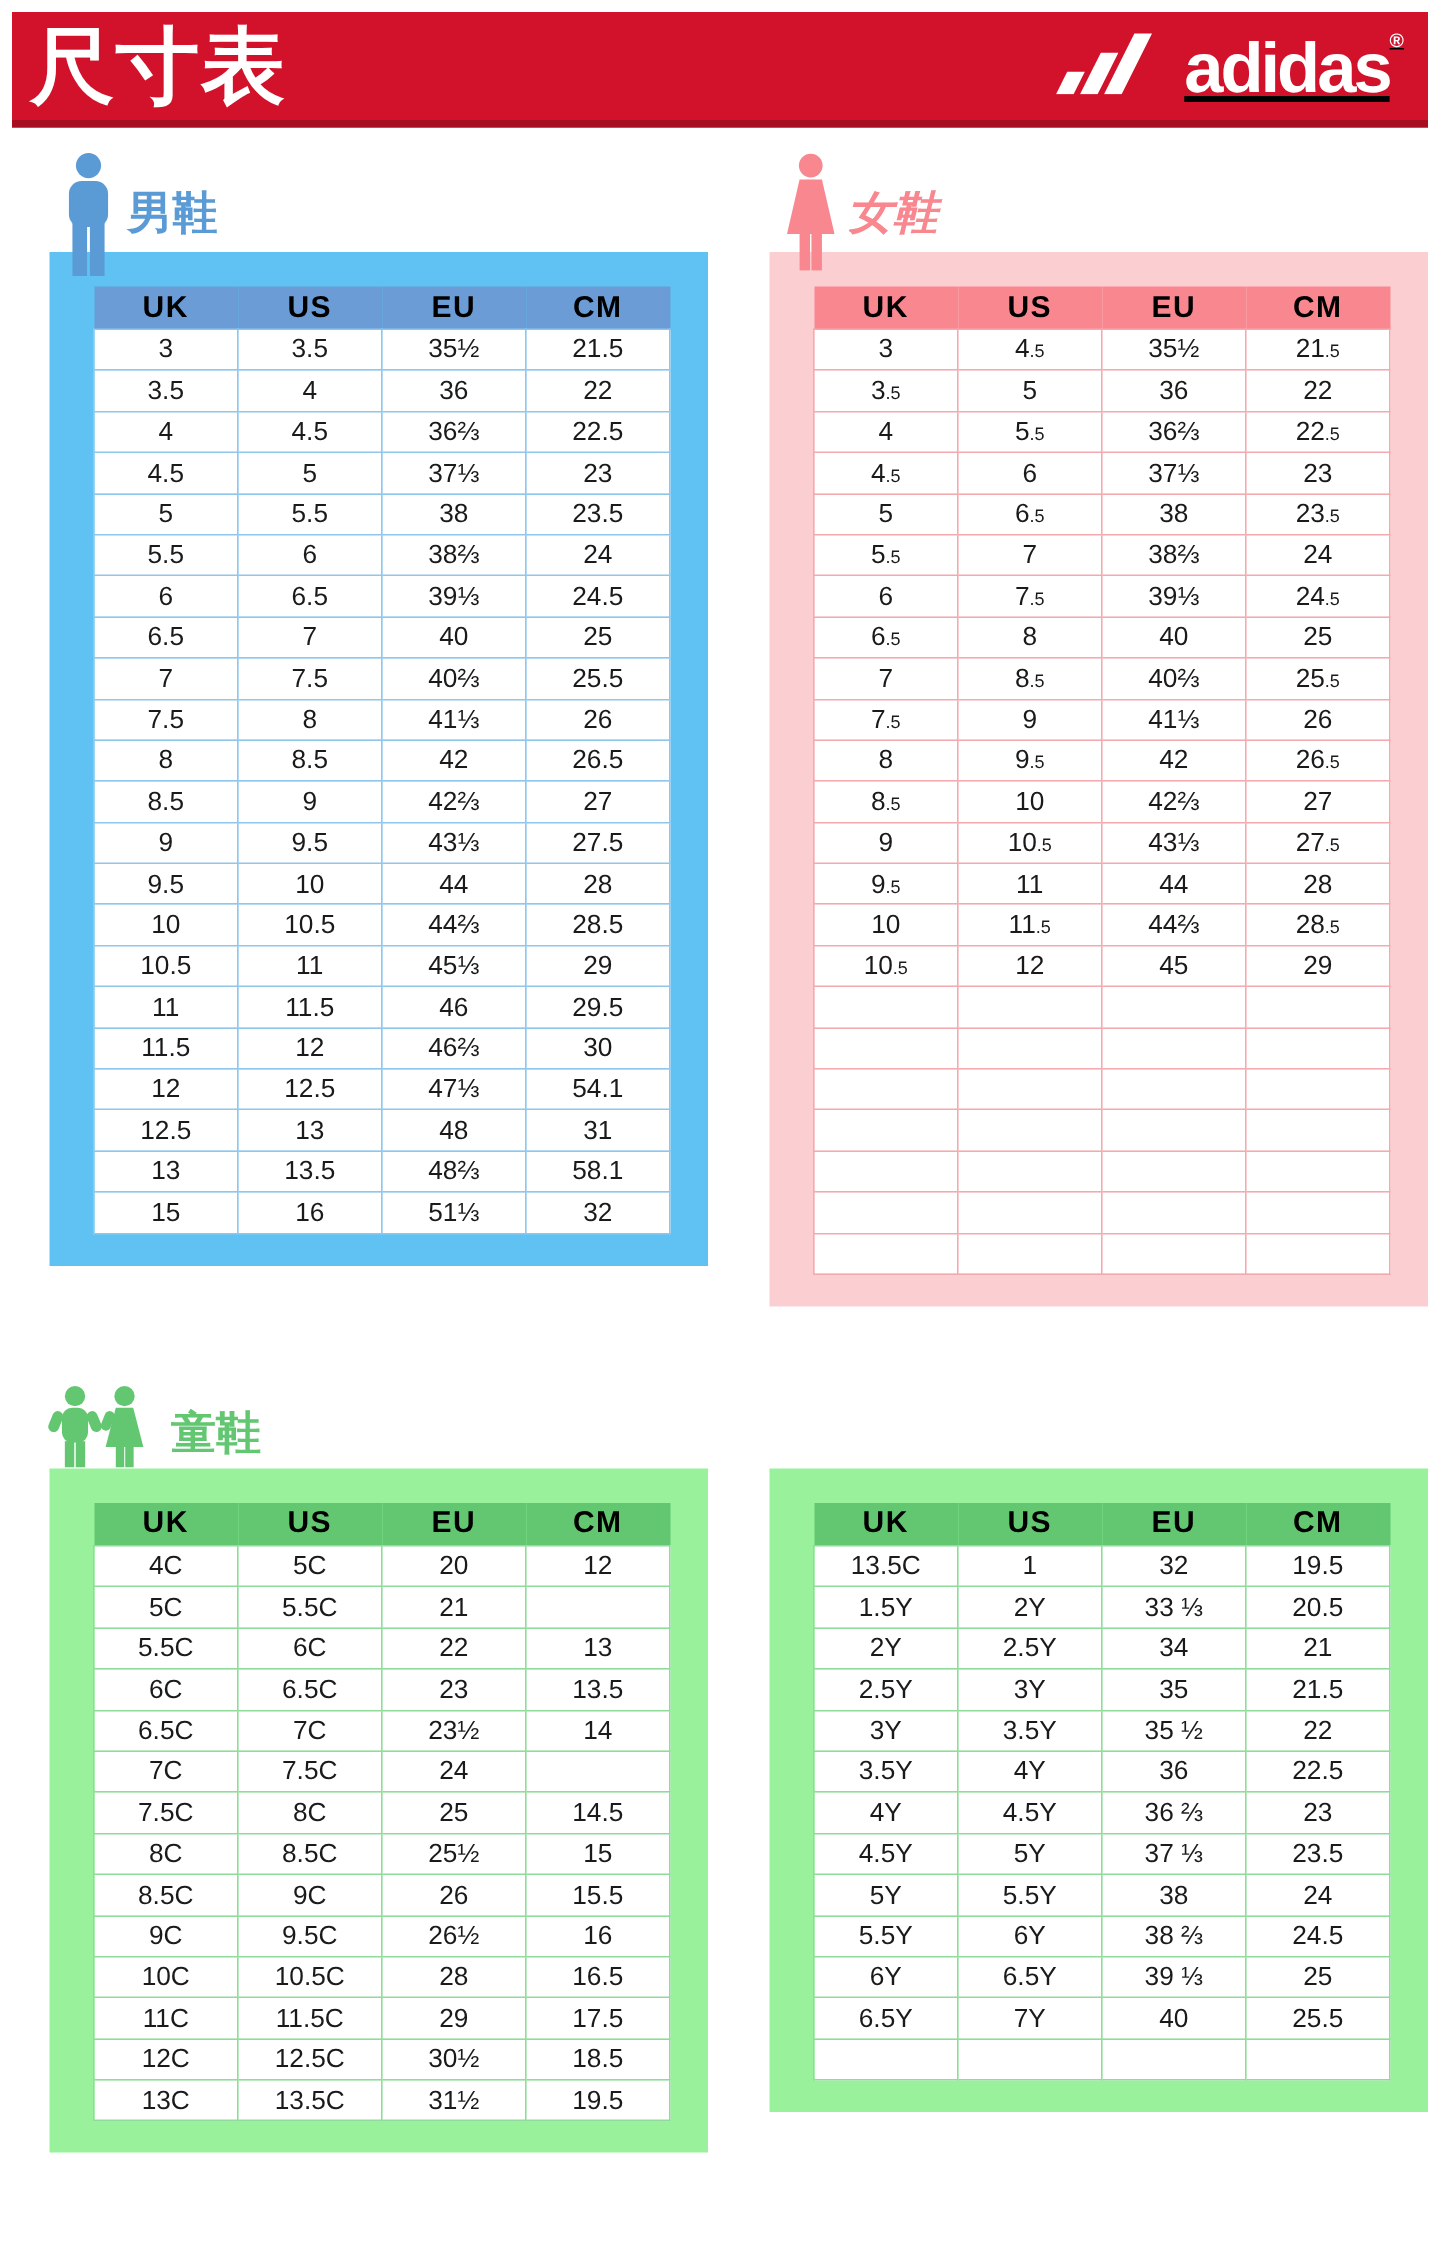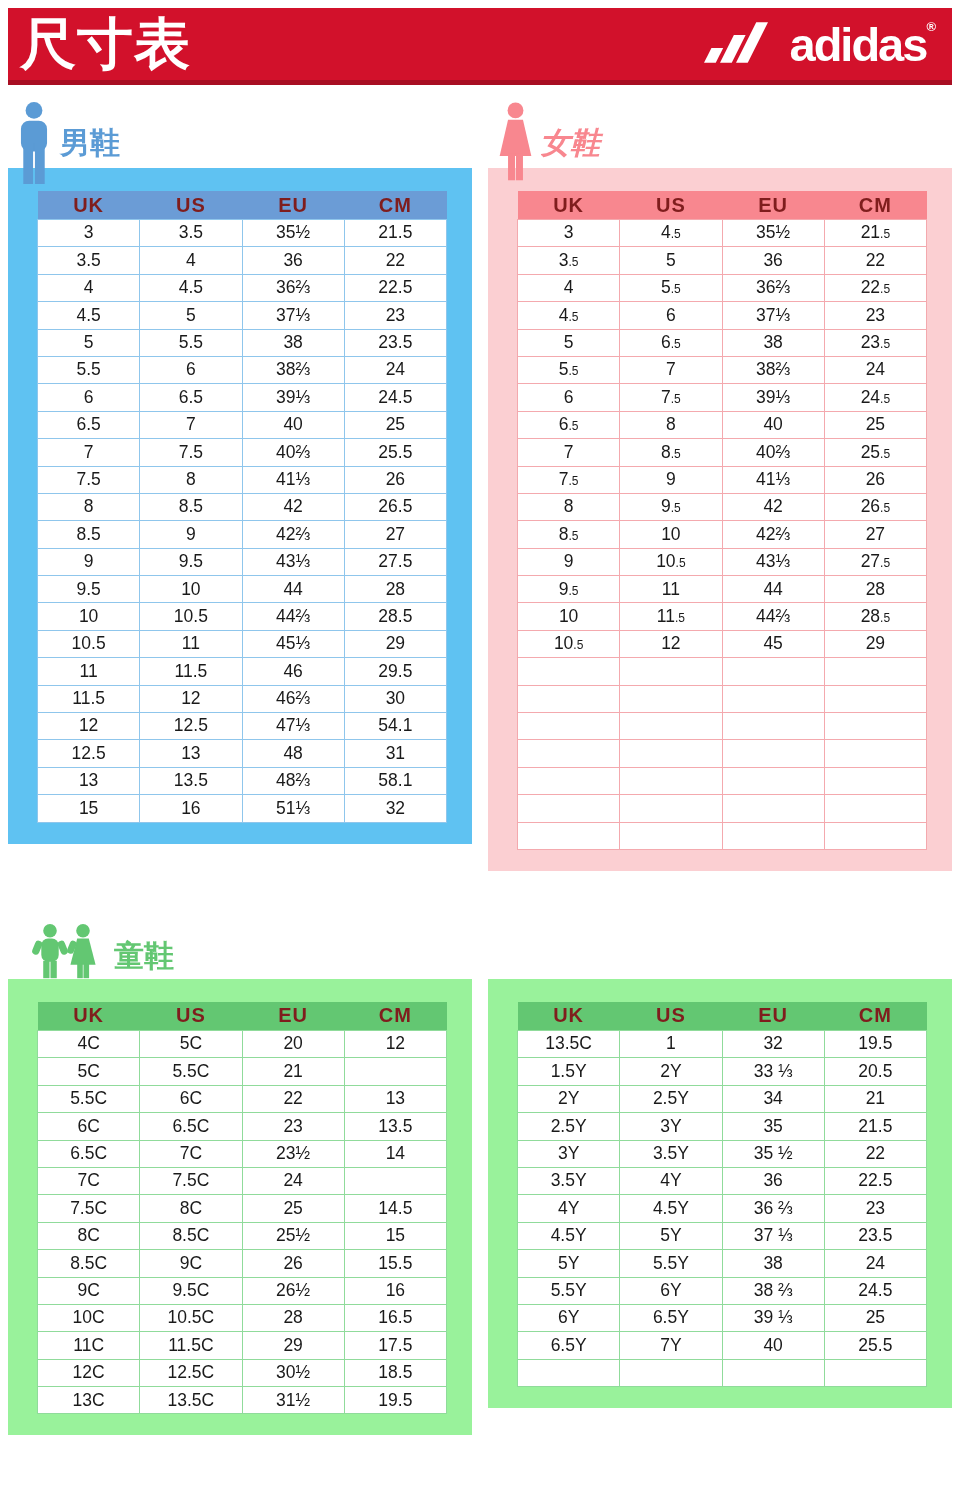--- a/index.html
+++ b/index.html
@@ -8,29 +8,29 @@
   
   .banner{
     margin:8px 8px 0 8px;height:72px;background:var(--banner_red);
     border-bottom:5px solid var(--banner_dark_red);
     display:flex;align-items:center;justify-content:space-between;
     padding:0 16px 0 12px;
   }
   .banner h1{
     margin:0;color:#fff;font-size:56px;font-weight:900;line-height:1;letter-spacing:1px;
   }
-  .logo{display:flex;align-items:flex-end;gap:22px;}
+  .logo{display:flex;align-items:flex-end;gap:22px;text-decoration:underline;}
   .logo .stripes{display:block;margin-bottom:5px;}
   .brand-wrap{display:flex;align-items:flex-start;}
   .brand{color:#fff;font-size:47px;font-weight:bold;letter-spacing:-2px;line-height:1;}
   .reg{color:#fff;font-size:13px;font-weight:bold;margin-top:-2px;}
 
   
   .row{display:flex;gap:16px;padding:0 8px;}
-  .panel{flex:1;min-width:0;}
+  .panel{flex:1;min-width:0;margin-left:25px;}
 
   .sec-head{position:relative;height:83px;z-index:2;}
   .sec-head .person{position:absolute;left:6px;bottom:-16px;}
   .sec-head .sec-label{
     position:absolute;left:52px;bottom:10px;font-size:30px;font-weight:bold;line-height:1;
   }
   .men-label{color:var(--men_accent);}
   .women-label{color:var(--women_accent);font-style:italic;}
 
   .kids-head{position:relative;height:58px;margin:50px 0 0 0;padding-left:30px;
@@ -40,21 +40,21 @@
   .kids-label{color:var(--kids_accent);font-size:30px;font-weight:bold;margin:0 0 8px 12px;line-height:1;}
 
   
   .frame{padding:23px 25px 21px 29px;}
   .frame-blue{background:var(--men_frame);}
   .frame-pink{background:var(--women_frame);}
   .frame-green{background:var(--kids_frame);}
 
   table{width:100%;border-collapse:collapse;table-layout:fixed;}
   th{
-    color:#7f1d1d;font-weight:bold;font-size:20px;letter-spacing:1px;
+    color:#000000;font-weight:bold;font-size:20px;letter-spacing:1px;
     height:28px;text-align:center;border:none;padding:0;
   }
   td{
     background:#fff;text-align:center;vertical-align:middle;
     font-size:17.5px;color:#1a1a1a;height:26.4px;padding:0;line-height:1;
   }
   td .sd{font-size:12px;}
   .t-men th{background:var(--men_header);}
   .t-men td{border:1px solid var(--men_border);}
   .t-women th{background:var(--women_header);}

